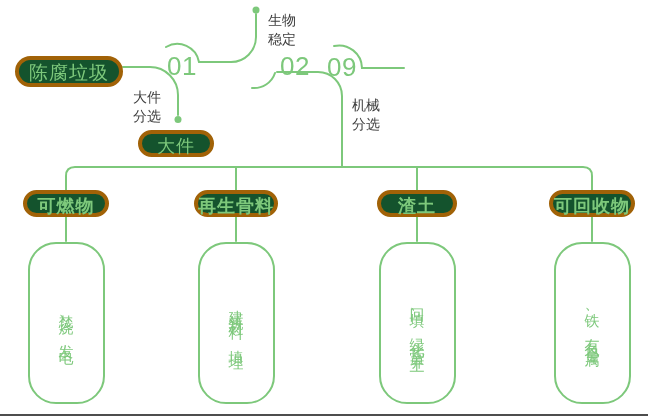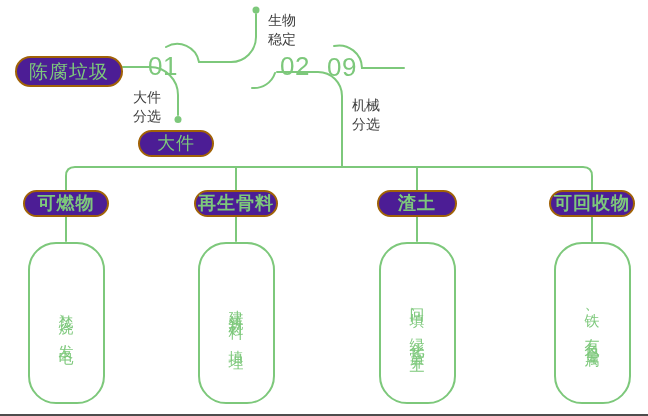--- a/index.html
+++ b/index.html
@@ -7,23 +7,23 @@
     position:relative; width:648px; height:416px;
     background:#ffffff; overflow:hidden;
     font-family:"Liberation Sans","DejaVu Sans",sans-serif;
   }
   svg.lines { position:absolute; left:0; top:0; }
   svg.lines path { fill:none; stroke:#7dc87b; stroke-width:2; stroke-linecap:round; }
   svg.lines circle { fill:#7dc87b; }
 
   .pill {
     position:absolute; box-sizing:border-box;
-    border:2px solid #a16207; border-radius:999px;
-    color:#7dc87b; display:flex; align-items:flex-end; justify-content:center;
-    font-size:18px; letter-spacing:1px; white-space:nowrap; background:#4c1d95;
+    border:4px solid #a16207; border-radius:999px;
+    color:#7dc87b; display:flex; align-items:flex-start; justify-content:center;
+    font-size:18px; letter-spacing:1px; white-space:nowrap; background:#14532d;
   }
   .pill.source { left:15px; top:56px; width:108px; height:31px; font-size:19px; }
   .pill.bulky  { left:138px; top:130px; width:76px; height:27px; }
   .pill.cat    { top:190px; height:27px;font-weight:bold; }
   #cat-0 { left:23px;  width:86px; }
   #cat-1 { left:194px; width:84px; }
   #cat-2 { left:377px; width:80px; }
   #cat-3 { left:549px; width:86px; }
 
   .stepnum {
@@ -77,21 +77,21 @@
     <path d="M66,217 V241"></path>
     <path d="M236,217 V241"></path>
     <path d="M417,217 V241"></path>
     <path d="M592,217 V241"></path>
   </svg>
 
   <div class="pill source">
     <span>陈腐垃圾</span>
   </div>
 
-  <div class="stepnum" style="left:163px; top:66px;">01</div>
+  <div class="stepnum" style="left:182px; top:66px;">01</div>
   <div class="stepnum" style="left:263px; top:66px;margin-left:32px;">02</div>
   <div class="stepnum" style="left:342px; top:67px;">09</div>
 
   <div class="steplabel" style="left:133px; top:88px;">
     <div>大件</div>
     <div>分选</div>
   </div>
   <div class="steplabel" style="left:268px; top:11px;">
     <div>生物</div>
     <div>稳定</div>

